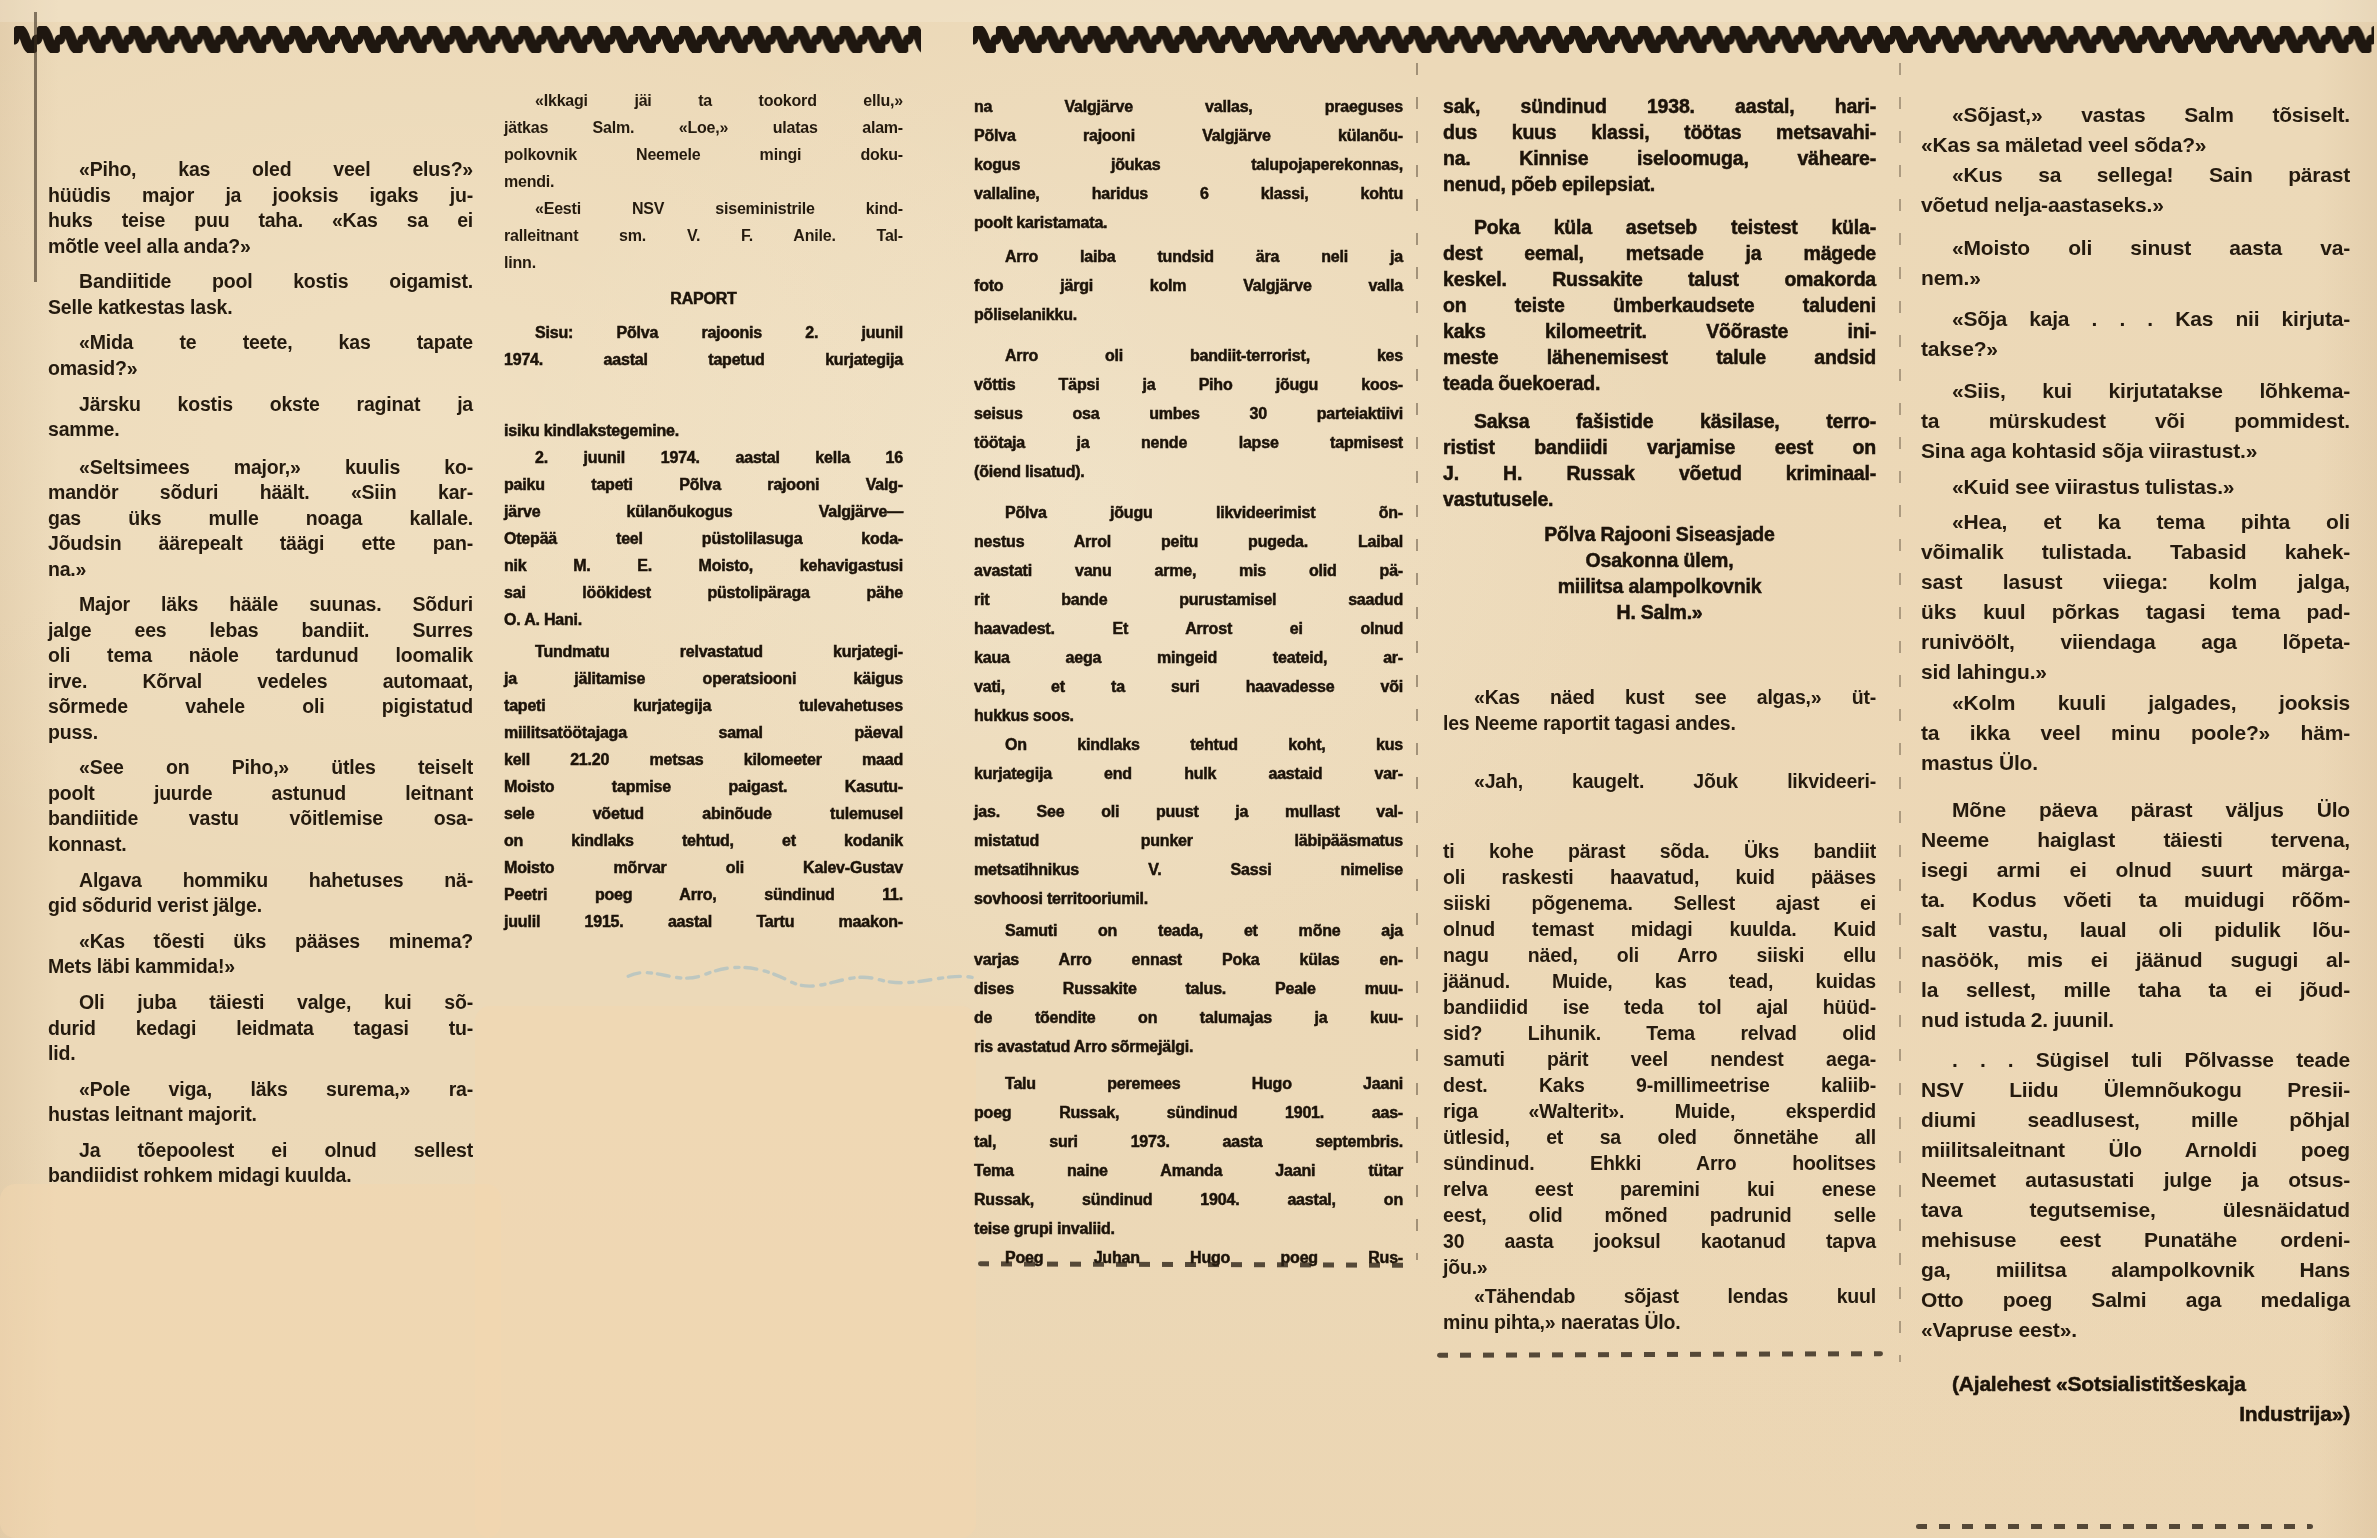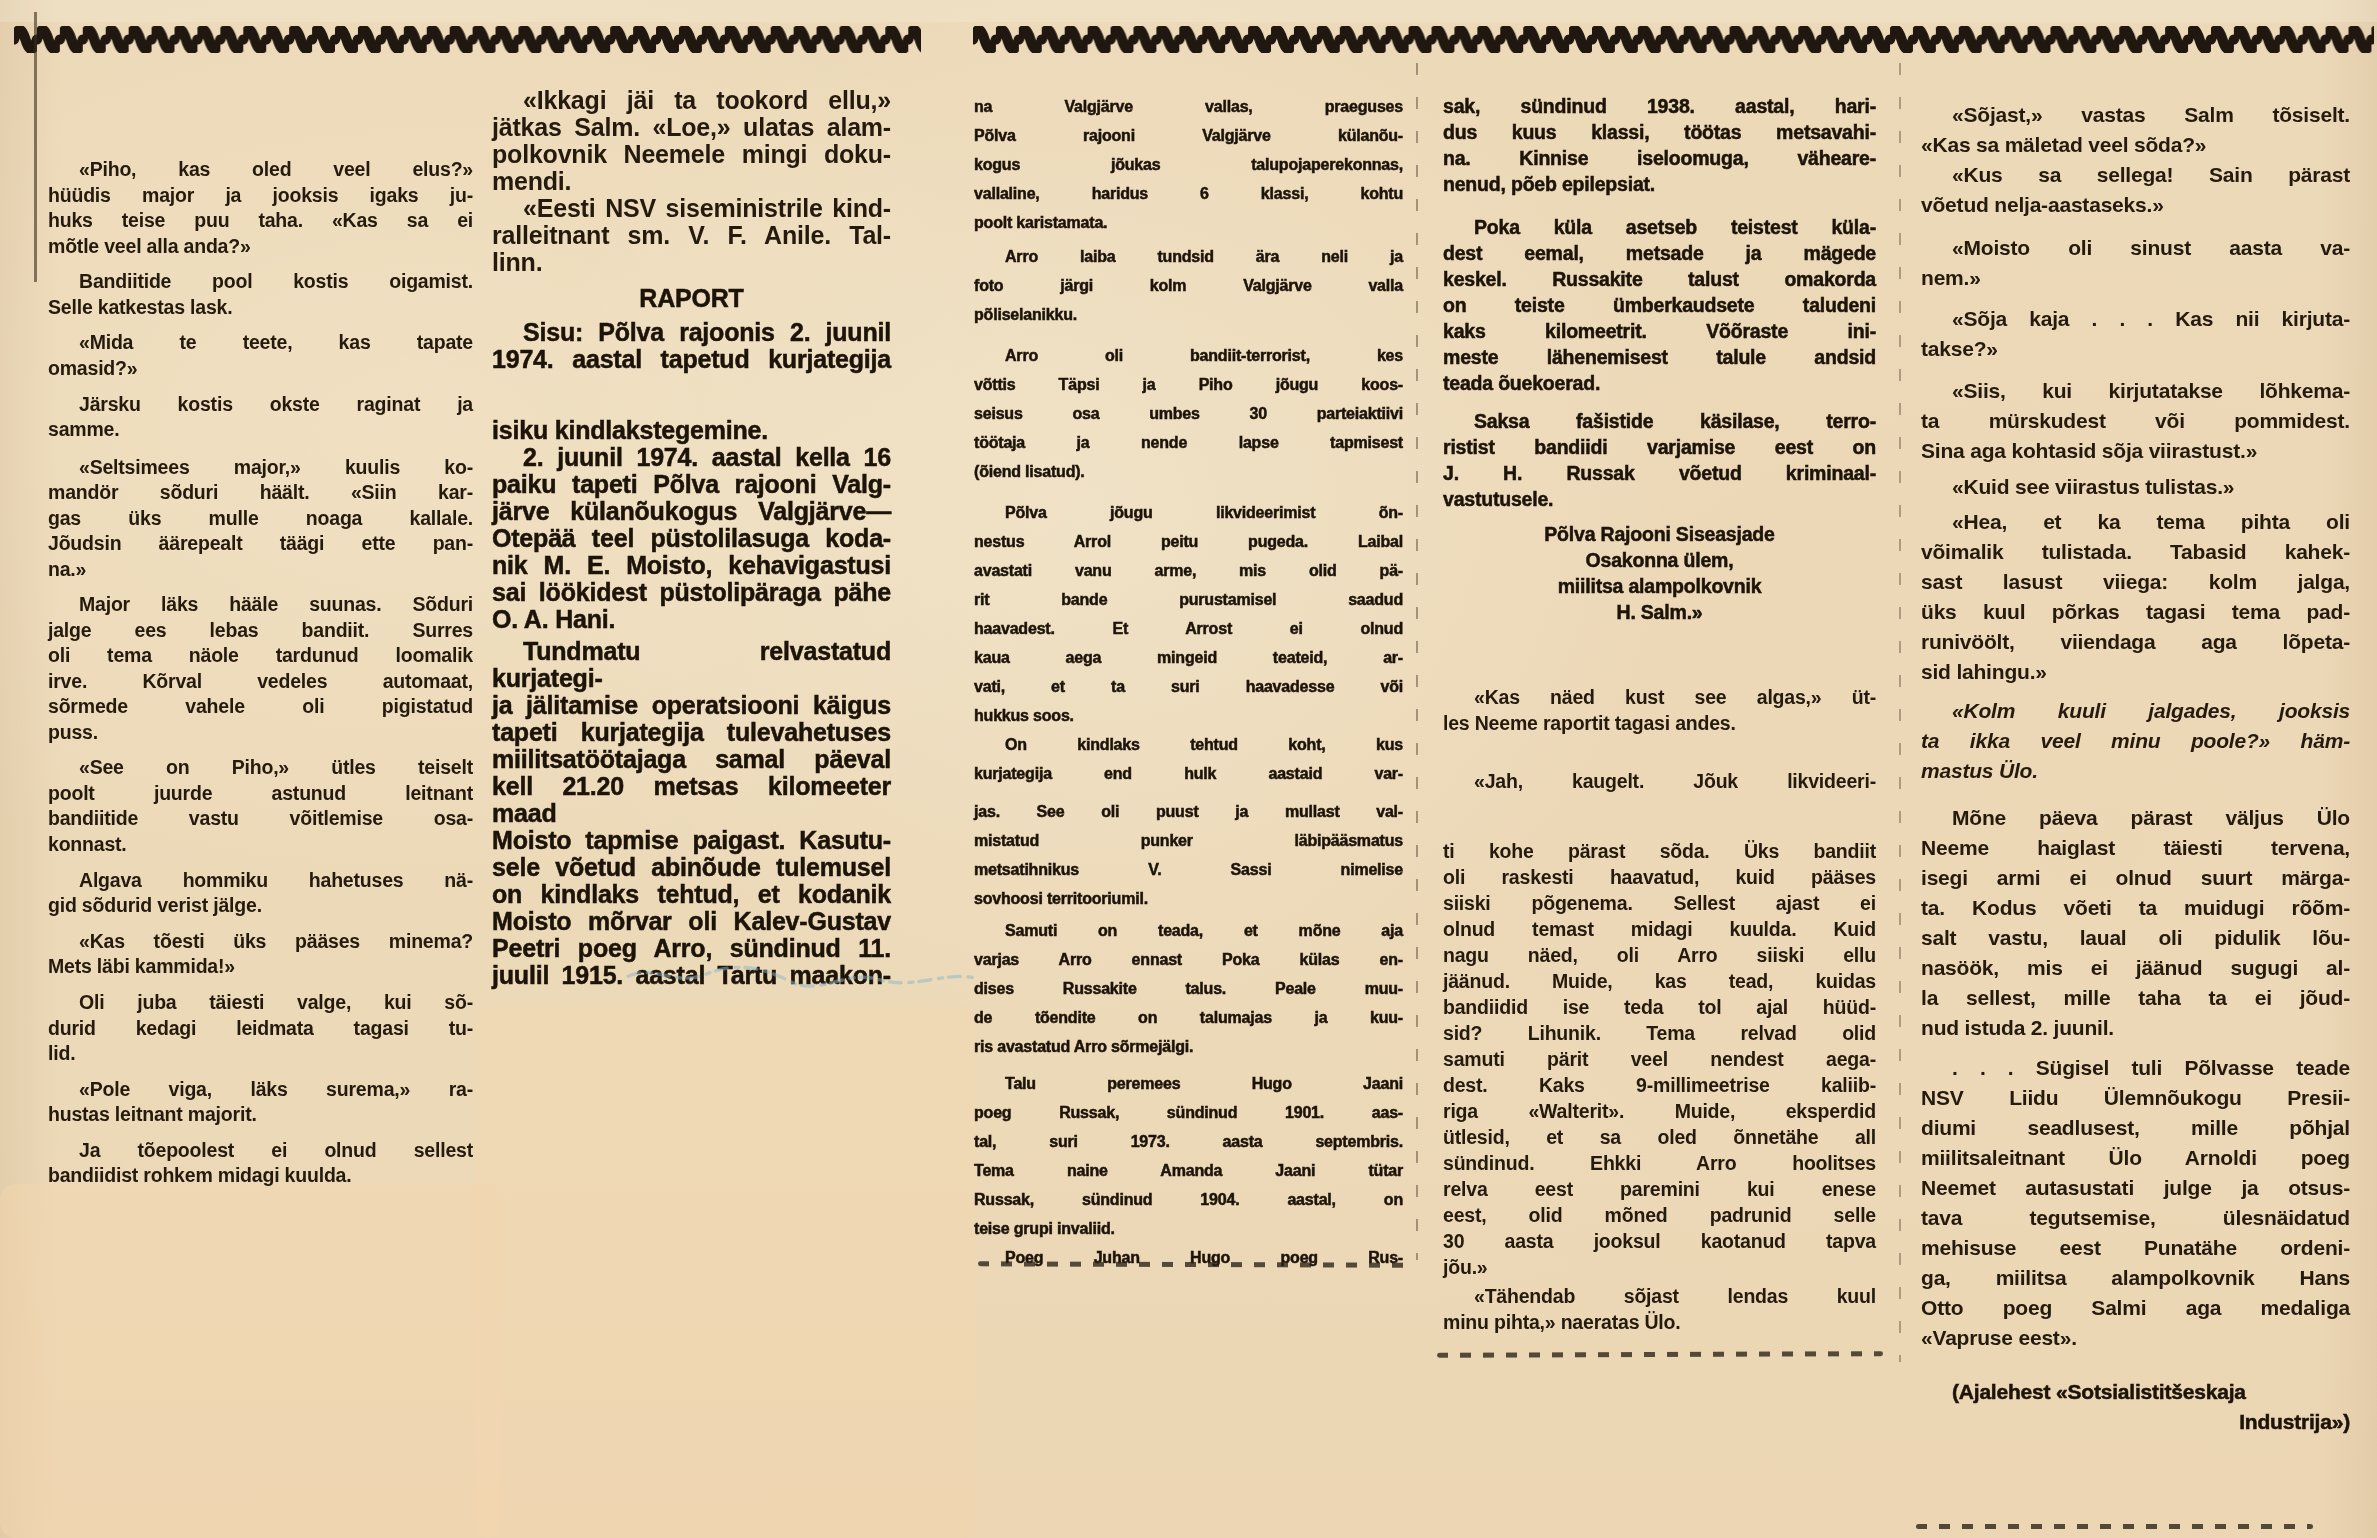--- a/index.html
+++ b/index.html
@@ -32,21 +32,21 @@
   .tear{position:absolute;height:5.1px;border-radius:2.5px;opacity:.78;
         background:repeating-linear-gradient(90deg,#2a2014 0 11px,transparent 11px 23px);}
   .tear-3{left:978px;top:1262px;width:429px;transform:rotate(.2deg);}
   .tear-4{left:1437px;top:1352px;width:446px;transform:rotate(-.2deg);}
   .tear-5{left:1916px;top:1524px;width:397px;}
 
   .pen{position:absolute;left:624px;top:949px;opacity:.5;}
 
   .col{position:absolute;}
   .c1{left:48px;  top:157px;width:425px;font-size:19.5px;line-height:25.5px;}
-  .c2{left:492px; top:87px;width:399px;font-size:25px;line-height:27px;}
+  .c2{left:504px; top:87px;width:399px;font-size:16px;line-height:27px;}
   .c3{left:974px;top:92px;width:429px;font-size:16px;line-height:29px;}
   .c4{left:1443px;top:93px;width:433px;font-size:19.5px;line-height:26px;}
   .c5{left:1921px;top:100px;width:429px;font-size:21px;line-height:30px;}
 
   .ln{text-align:justify;text-align-last:justify;letter-spacing:-0.2px;}
   .para .ln:first-child{text-indent:31px;}
   .para.noindent .ln:first-child{text-indent:0;}
   .para .ln:last-child{text-align-last:left;}
   .para.cont .ln:last-child{text-align-last:justify;}
   .para.center .ln{text-align:center;text-align-last:center;text-indent:0 !important;}
@@ -335,21 +335,21 @@
         <div class="ln">«Kuid see viirastus tulistas.»</div>
       </div>
       <div class="para body" style="margin-top: 4.2px;">
         <div class="ln">«Hea, et ka tema pihta oli</div>
         <div class="ln">võimalik tulistada. Tabasid kahek-</div>
         <div class="ln">sast lasust viiega: kolm jalga,</div>
         <div class="ln">üks kuul põrkas tagasi tema pad-</div>
         <div class="ln">runivöölt, viiendaga aga lõpeta-</div>
         <div class="ln">sid lahingu.»</div>
       </div>
-      <div class="para body" style="margin-top: 9px; font-style: italic;">
+      <div class="para body" style="margin-top: 1px;">
         <div class="ln">«Kolm kuuli jalgades, jooksis</div>
         <div class="ln">ta ikka veel minu poole?» häm-</div>
         <div class="ln">mastus Ülo.</div>
       </div>
       <div class="para body" style="margin-top: 17px;">
         <div class="ln">Mõne päeva pärast väljus Ülo</div>
         <div class="ln">Neeme haiglast täiesti tervena,</div>
         <div class="ln">isegi armi ei olnud suurt märga-</div>
         <div class="ln">ta. Kodus võeti ta muidugi rõõm-</div>
         <div class="ln">salt vastu, laual oli pidulik lõu-</div>

